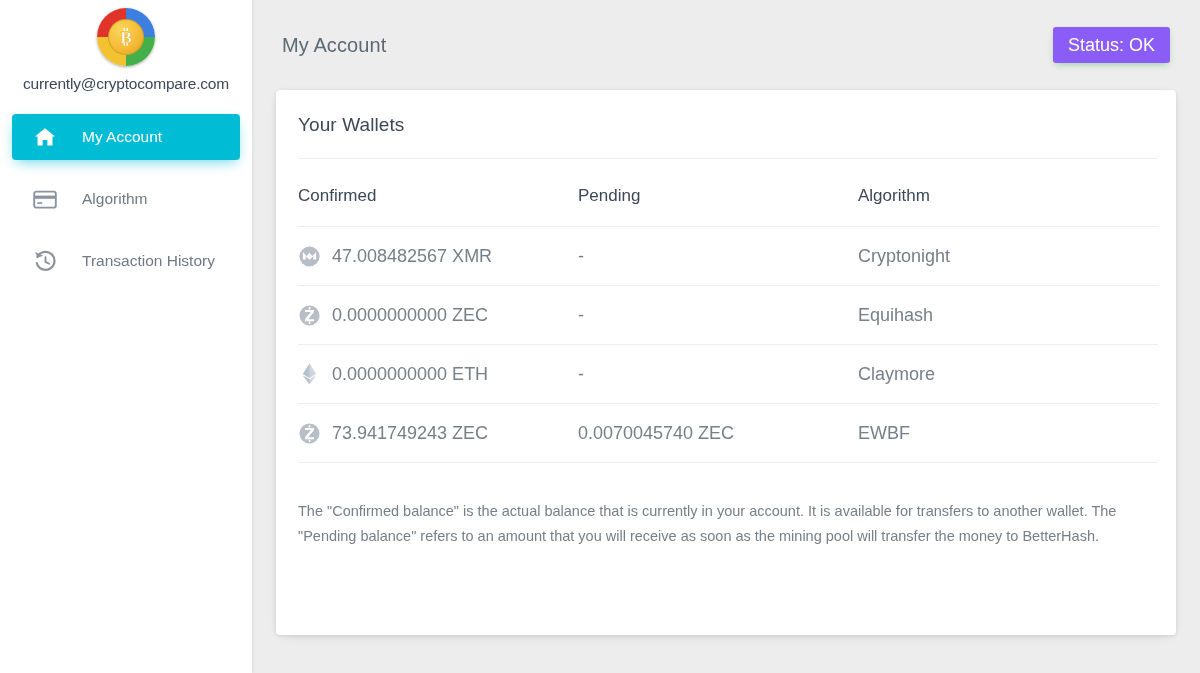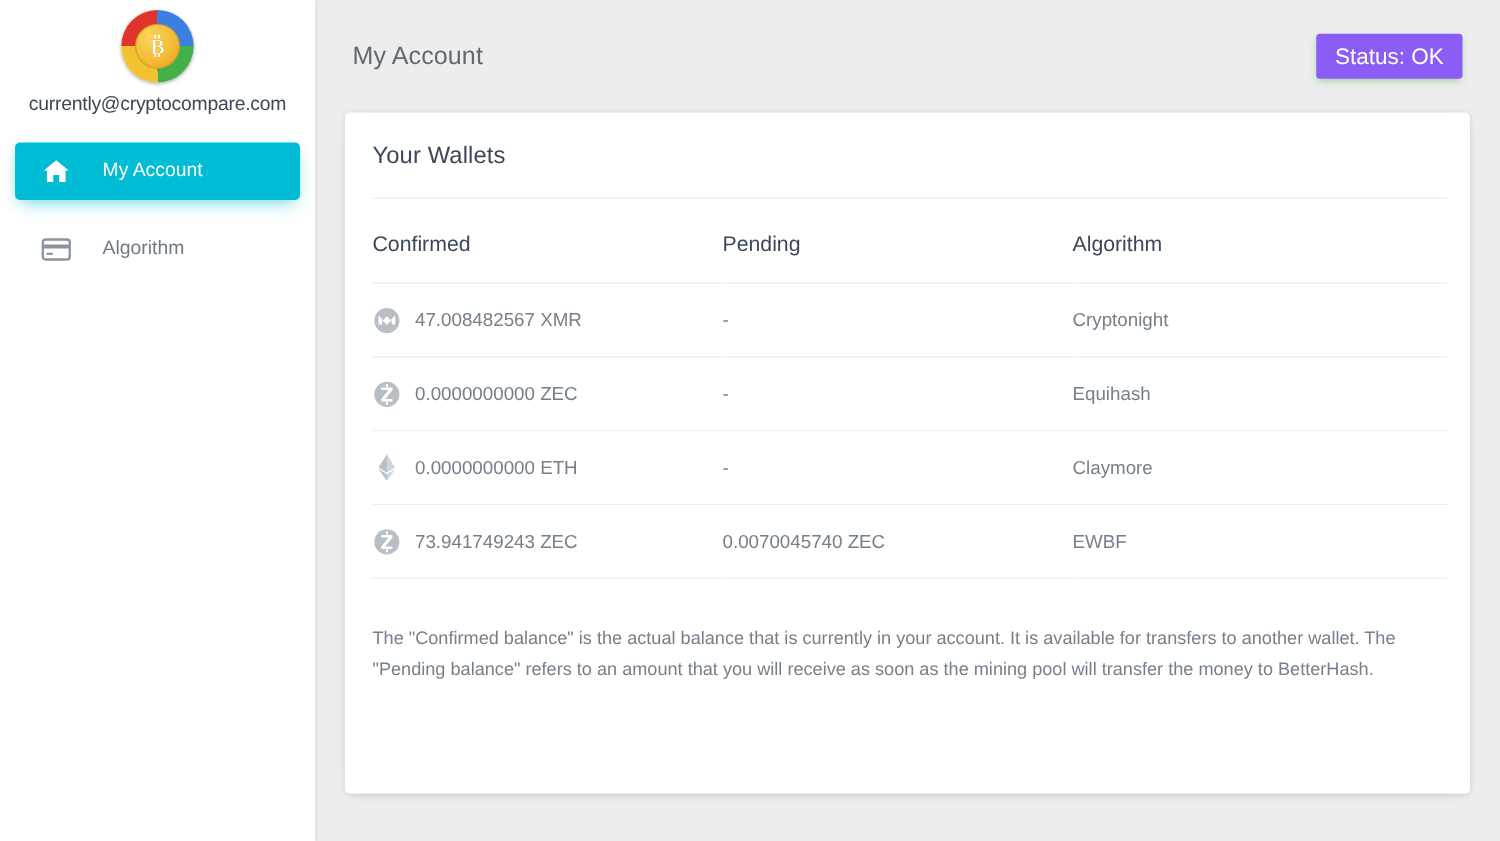--- a/index.html
+++ b/index.html
@@ -121,21 +121,21 @@
   table.wallets { width: 100%; border-collapse: collapse; table-layout: fixed; }
   table.wallets th {
     text-align: left;
     font-weight: normal;
     font-size: 17px;
     color: #3c4858;
     padding: 27px 0 20px 0;
     border-bottom: 1px solid #eceef0;
   }
   table.wallets td {
-    font-size: 15px;
+    font-size: 18px;
     color: #76808a;
     padding: 18px 0 18px 0;
     border-bottom: 1px solid #eceef0;
     vertical-align: middle;
   }
   table.wallets tr:last-child td { border-bottom: 1px solid #eceef0; }
   .col-confirmed { width: 280px; }
   .col-pending   { width: 280px; }
   .col-algorithm { width: auto; }
 
@@ -188,20 +188,30 @@
         <span class="ic">
           <svg width="24" height="19" viewBox="0 0 24 19" fill="none">
             <rect x="1.2" y="1.6" width="21.6" height="16" rx="2.2" stroke-width="1.9" fill="none"></rect>
             <rect x="1.2" y="5.6" width="21.6" height="3.2" stroke="none" fill="#8b949e"></rect>
             <rect x="4.2" y="12.2" width="5" height="1.7" stroke="none" fill="#8b949e"></rect>
           </svg>
         </span>
         <span class="nav-label">Algorithm</span>
       </div>
 
+      <div class="nav-item">
+        <span class="ic">
+          <svg width="23" height="22" viewBox="0 0 24 23" fill="none">
+            <path d="M3.5 7.3 A9.4 9.4 0 1 1 2.9 13.6" stroke-width="2.3" fill="none" stroke-linecap="round"></path>
+            <path d="M1.2 2.0 L3.6 8.1 L9.6 6.0 Z" fill="#8b949e" stroke="none"></path>
+            <path d="M12 7.6 L12 12.4 L15.7 14.4" stroke-width="2" fill="none" stroke-linecap="round"></path>
+          </svg>
+        </span>
+        <span class="nav-label">Transaction History</span>
+      </div>
 
 
     </nav>
   </aside>
 
   <main class="main">
 
     <div class="topbar">
       <div class="page-title">My Account</div>
       <div class="status-badge">Status: OK</div>

